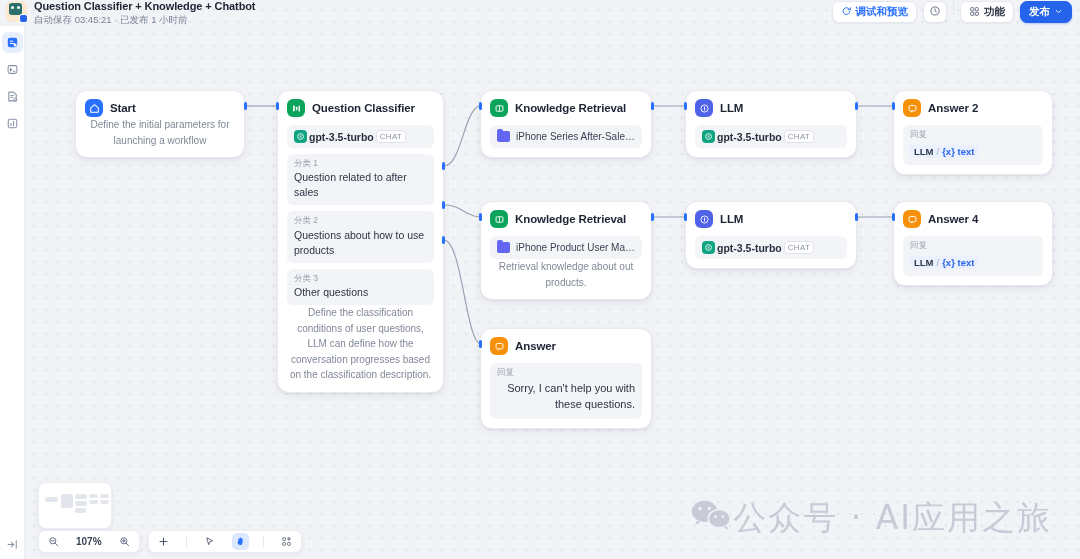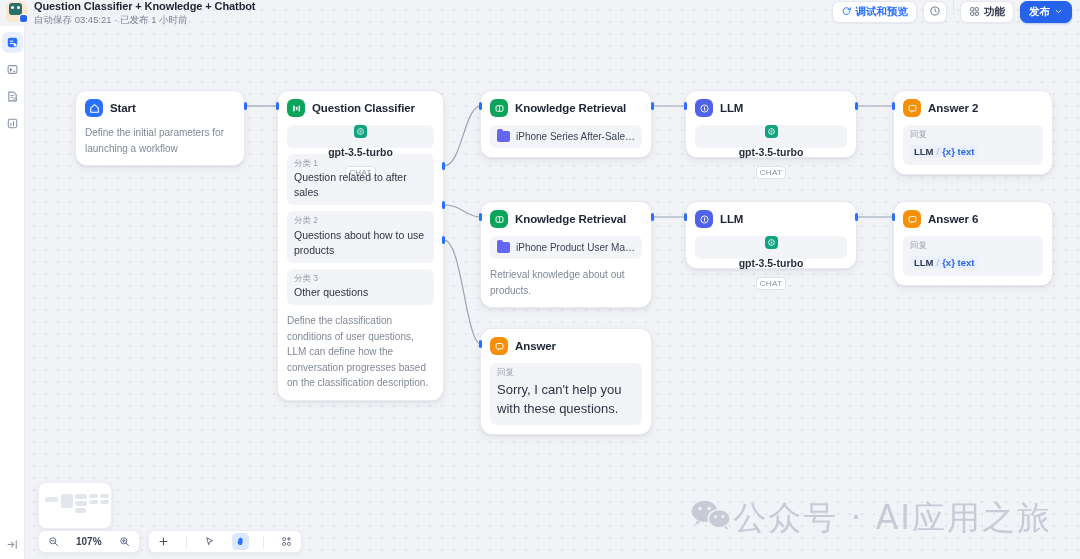--- a/index.html
+++ b/index.html
@@ -103,26 +103,26 @@
   }
   .node-head { display: flex; align-items: center; gap: 7px; }
   .node-ico {
     width: 18px; height: 18px; border-radius: 6px; flex: none;
     display: flex; align-items: center; justify-content: center;
   }
   .node-title {
     font-size: 11.5px; font-weight: 700; color: #1d2433; letter-spacing: -0.1px;
   }
   .node-desc {
-    font-size: 10px; color: #808997; line-height: 1.55; margin-top: 8px;
+    font-size: 10px; color: #808997; line-height: 1.55; margin-top: 0; text-align: center;
   }
 
   .model-pill {
     margin-top: 8px; height: 23px; border-radius: 6px; background: #f3f4f7;
-    display: flex; align-items: center; gap: 8px; padding: 0 7px; flex-direction: column;
+    display: flex; align-items: center; gap: 2px; padding: 0 7px;
   }
   .oai {
     width: 13px; height: 13px; border-radius: 4px; background: #10a37f; flex: none;
     display: flex; align-items: center; justify-content: center;
   }
   .model-name { font-size: 10.5px; font-weight: 700; color: #27303f; }
   .chat-tag {
     font-size: 8px; color: #8a92a2; border: 1px solid #dfe2e9; border-radius: 4px;
     padding: 1px 3px; letter-spacing: .3px; background: #fff;
   }
@@ -154,21 +154,21 @@
     margin-top: 8px; border-radius: 6px; background: #f3f4f7; padding: 4px 7px 6px;
   }
   .ans-label { font-size: 8.5px; color: #97a0ae; line-height: 1.4; }
   .varchip {
     display: inline-flex; align-items: center; gap: 3px;
     background: #eaf0fe; border-radius: 4px; padding: 1px 4px; margin-top: 2px;
   }
   .varchip .vn { font-size: 9.5px; color: #30384a; font-weight: 600; }
   .varchip .vs { font-size: 9.5px; color: #aab2c0; }
   .varchip .vx { font-size: 9.5px; color: #2563eb; font-weight: 600; }
-  .ans-text { font-size: 13px; color: #2d3543; line-height: 1.5; margin-top: 1px; }
+  .ans-text { font-size: 11px; color: #2d3543; line-height: 1.5; margin-top: 1px; text-align: right; }
 
   
   .hdl {
     position: absolute; width: 3px; height: 8px; border-radius: 2px;
     background: #2970ff; z-index: 14;
   }
 
   svg.edges { position: absolute; inset: 0; z-index: 8; pointer-events: none; }
 
   
@@ -393,21 +393,21 @@
   </div>
 
   <div class="node" style="left:893px; top:201px; width:160px;">
     <div class="node-head">
       <div class="node-ico" style="background:#f79009;">
         <svg width="11" height="11" viewBox="0 0 16 16">
             <rect x="3" y="3.6" width="10" height="8" rx="2.2" fill="none" stroke="#fff" stroke-width="1.4"></rect>
             <path d="M6 13l1.8-1.6" stroke="#fff" stroke-width="1.4" stroke-linecap="round"></path>
           </svg>
       </div>
-      <div class="node-title">Answer 6</div>
+      <div class="node-title">Answer 4</div>
     </div>
     <div class="ans-block">
       <div class="ans-label">回复</div>
       <div class="varchip">
         <span class="vn">LLM</span>
         <span class="vs">/</span>
         <span class="vx">{x} text</span>
       </div>
     </div>
   </div>

